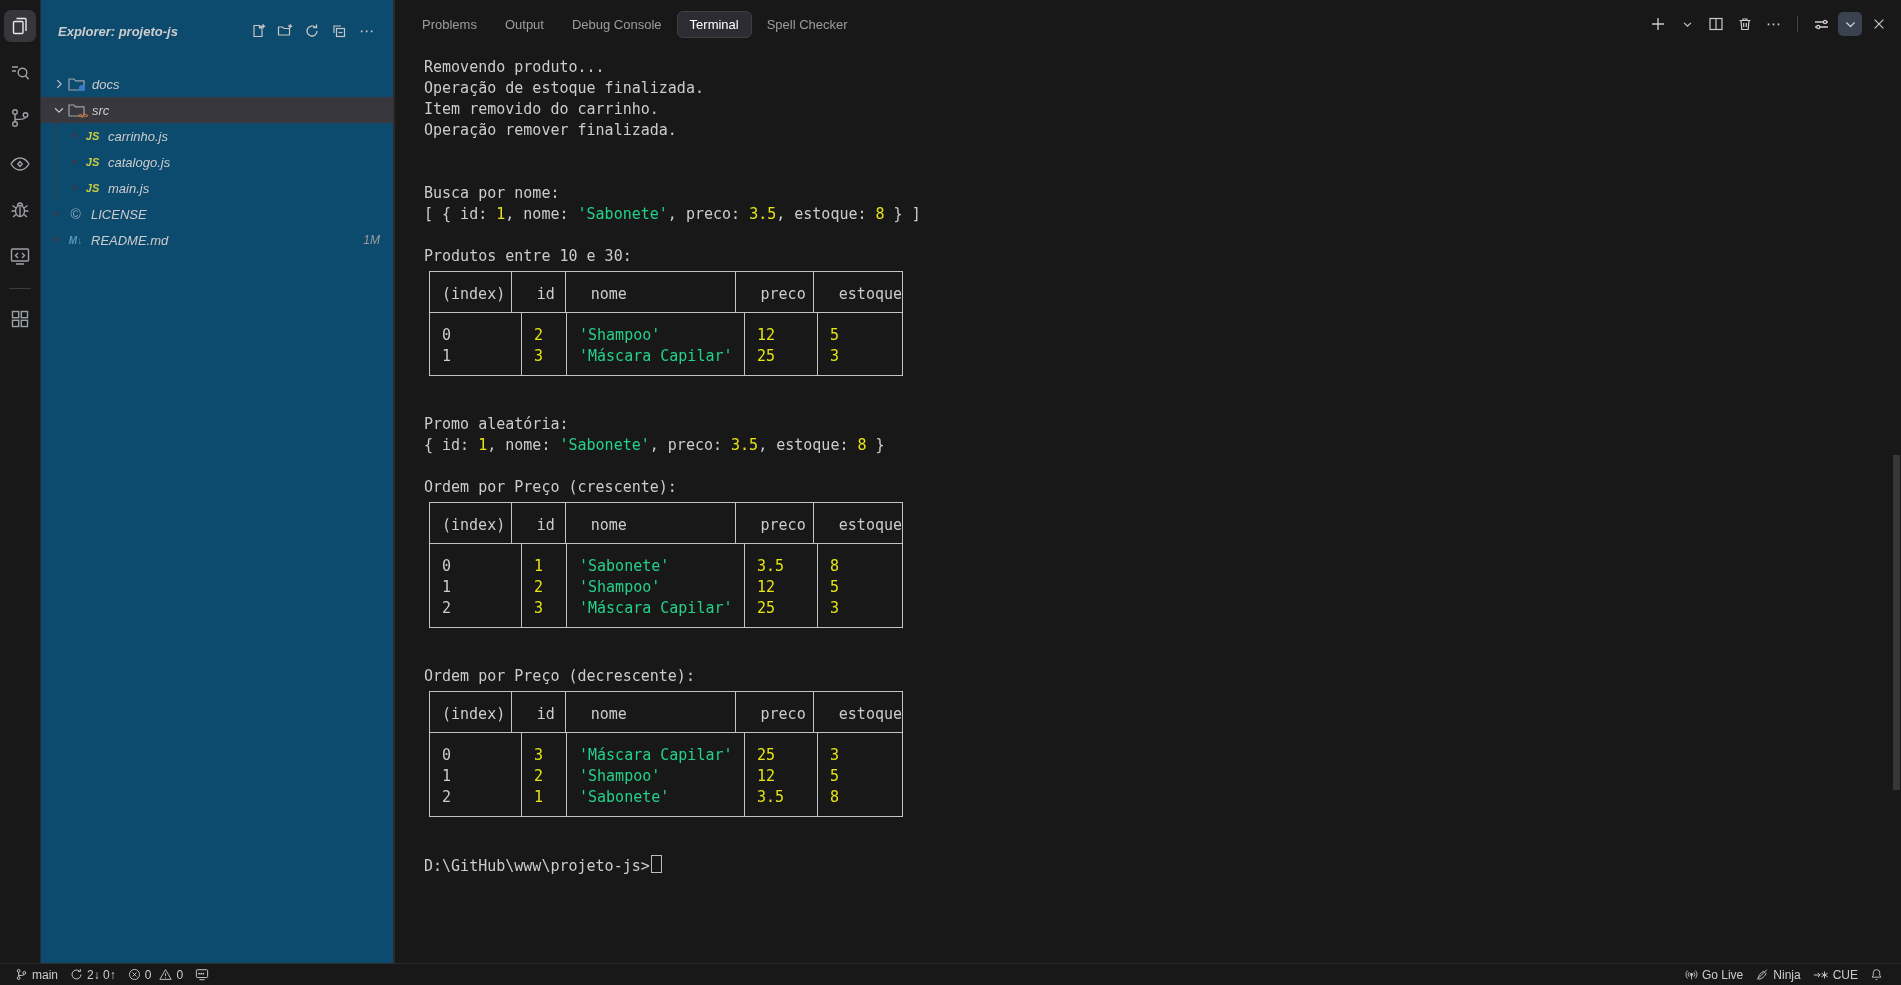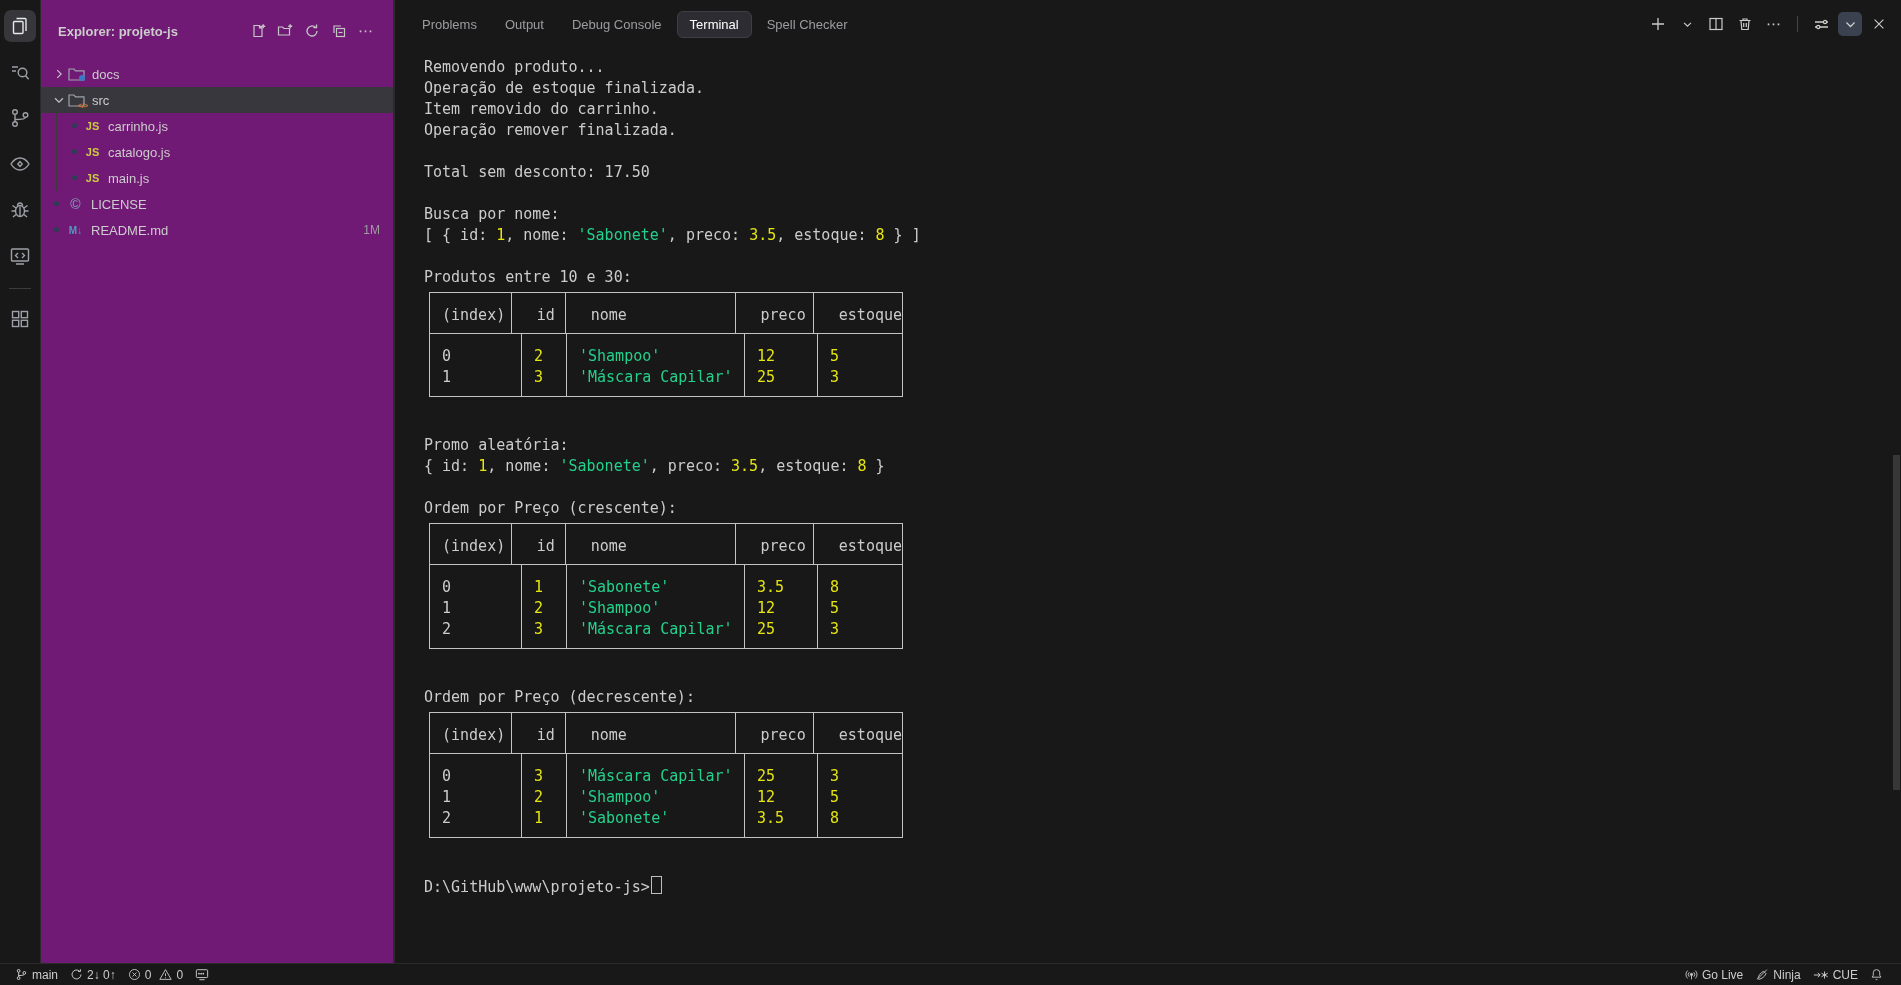--- a/index.html
+++ b/index.html
@@ -21,27 +21,27 @@
     width:32px; height:32px; margin-bottom:14px; border-radius:7px;
     display:flex; align-items:center; justify-content:center;
     color:#9da0a6; cursor:pointer;
   }
   .ab-item.active { background:#36363b; color:#e7e9ec; }
   .ab-divider { width:22px; height:1px; background:#3c3c3c; margin:2px 0 14px; }
 
   
   .sidebar {
     position:absolute; left:41px; top:0; width:353px; bottom:22px;
-    background:#701a75; border-right:1px solid #2b2b2b; box-sizing:border-box;
+    background:#0c4a6e; border-right:1px solid #2b2b2b; box-sizing:border-box;font-style:italic;
   }
   .sb-header { height:46px; display:flex; align-items:center; padding:8px 10px 0 17px; }
   .sb-title { font-size:13px; font-weight:bold; color:#cccccc; white-space:nowrap; flex:1; }
   .sb-tools { display:flex; gap:5px; margin-right:6px; }
   .sb-tool { width:22px; height:22px; display:flex; align-items:center; justify-content:center; color:#c5c5c5; border-radius:4px; cursor:pointer; }
-  .tree { position:relative; margin-top:7px; }
+  .tree { position:relative; margin-top:17px; }
   .trow { position:relative; height:26px; display:flex; align-items:center; cursor:pointer; }
   .trow.selected { background:#37373d; }
   .trow .chev { width:16px; display:flex; justify-content:center; color:#c5c5c5; }
   .lvl0 { padding-left:10px; }
   .lvl0f { padding-left:25px; }   
   .lvl1 { padding-left:42px; }    
   .ficon { width:19px; height:18px; position:relative; display:flex; align-items:center; justify-content:center; }
   .flabel { margin-left:6px; color:#cccccc; white-space:nowrap; }
   .js-glyph { font-weight:bold; font-size:11px; color:#cbcb41; letter-spacing:0; }
   .md-glyph { font-weight:bold; font-size:10px; color:#519aba; }
@@ -343,21 +343,20 @@
       </span>
     </div>
   </div>
 
   <div class="terminal">
       <div class="t-line"><span class="c-d">Removendo produto...</span></div>
       <div class="t-line"><span class="c-d">Operação de estoque finalizada.</span></div>
       <div class="t-line"><span class="c-d">Item removido do carrinho.</span></div>
       <div class="t-line"><span class="c-d">Operação remover finalizada.</span></div>
       <div class="t-line"></div>
-      <div class="t-line"><span class="c-d">Total sem desconto: 17.50</span></div>
       <div class="t-line"></div>
       <div class="t-line"><span class="c-d">Busca por nome:</span></div>
       <div class="t-line"><span class="c-d">[ { id: </span><span class="c-y">1</span><span class="c-d">, nome: </span><span class="c-g">'Sabonete'</span><span class="c-d">, preco: </span><span class="c-y">3.5</span><span class="c-d">, estoque: </span><span class="c-y">8</span><span class="c-d"> } ]</span></div>
       <div class="t-line"></div>
       <div class="t-line"><span class="c-d">Produtos entre 10 e 30:</span></div>
       <div class="console-table r2">
         <div class="ct-head">
           <div class="ct-hcell col0">(index)</div>
           <div class="ct-hcell col1">id</div>
           <div class="ct-hcell col2">nome</div>

